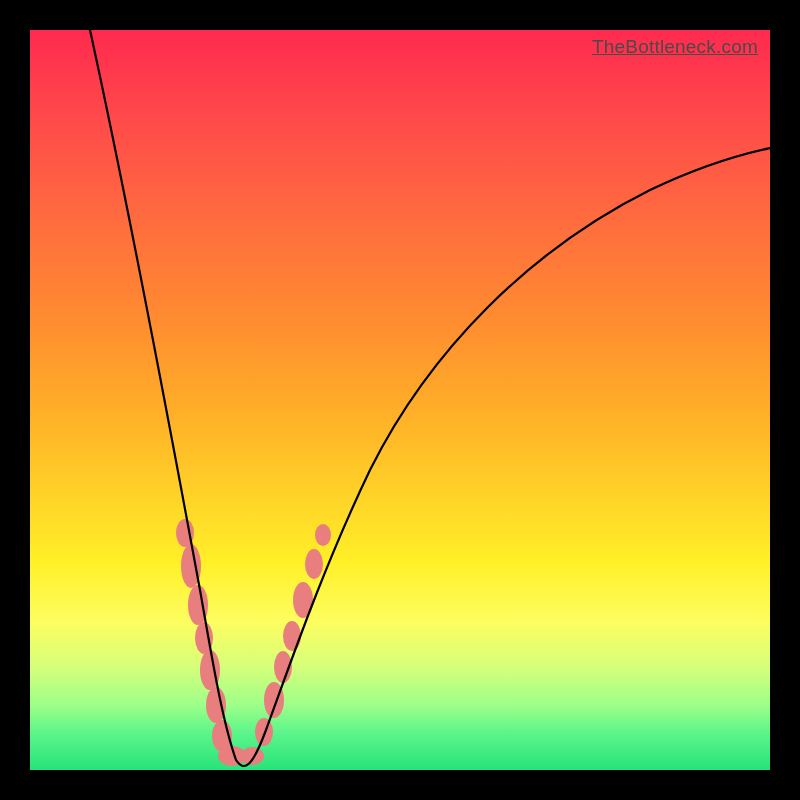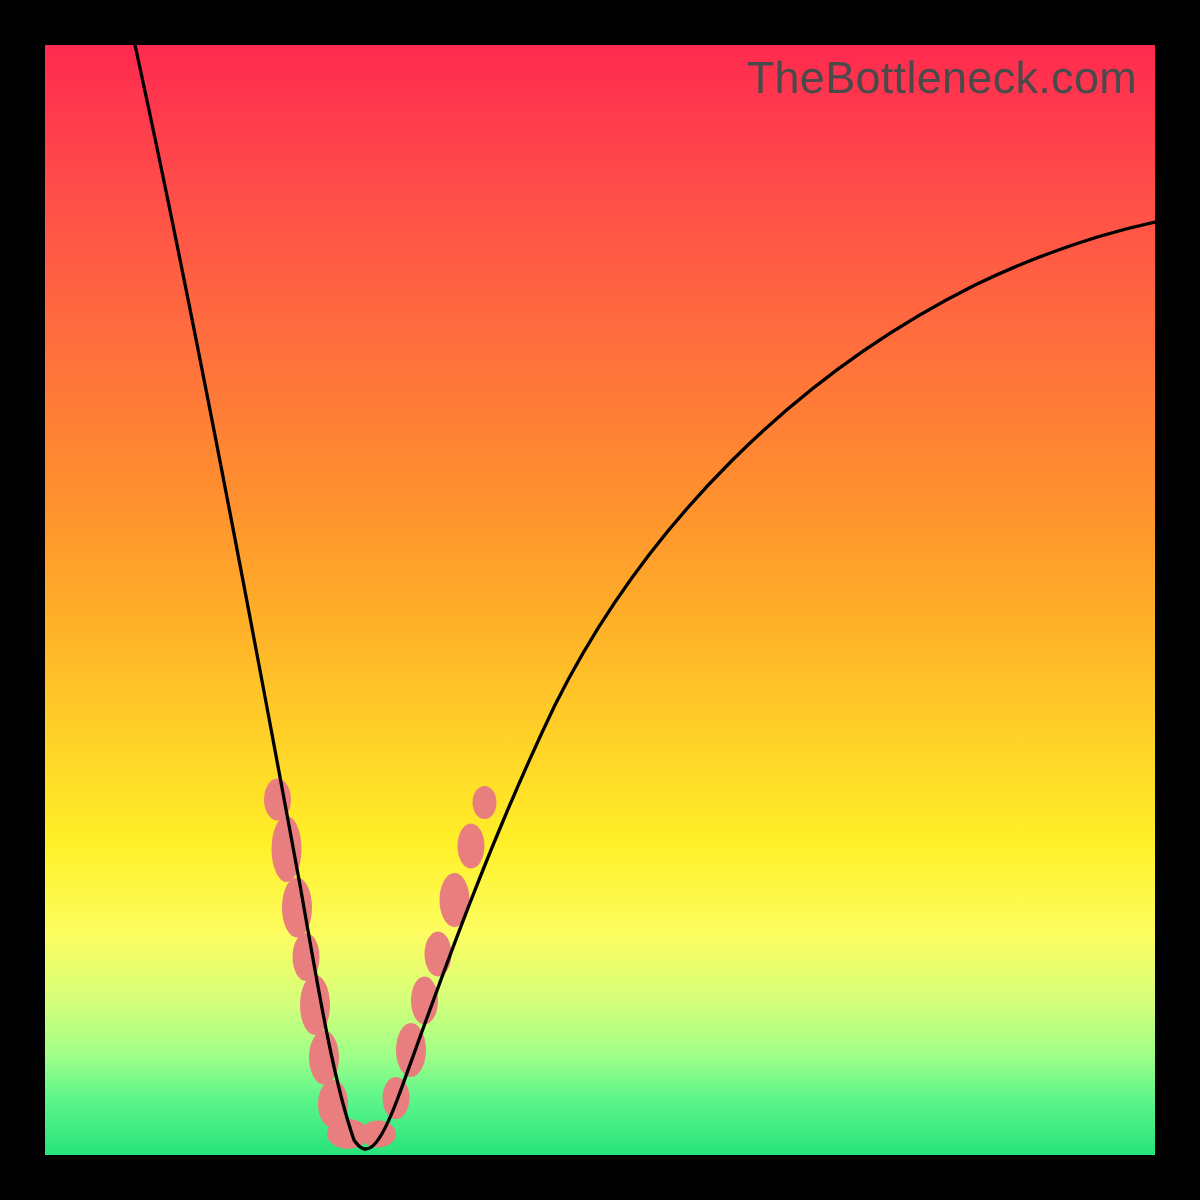--- a/index.html
+++ b/index.html
@@ -29,25 +29,26 @@
       #d6ff7a 86%,
       #a0ff88 91%,
       #5cf58a 95%,
       #27e37a 100%);
   }
   .watermark {
     position: absolute;
     top: 6px;
     right: 12px;
     color: #4a4a4a;
-    font-size: 30px;
+    font-size: 19px;
     letter-spacing: 0.2px;
     font-weight: 500;
     z-index: 5;
     user-select: none;
+    text-decoration: underline;
   }
   svg.plot {
     position: absolute;
     left: 0;
     top: 0;
     width: 740px;
     height: 740px;
   }
   .curve {
     fill: none;

